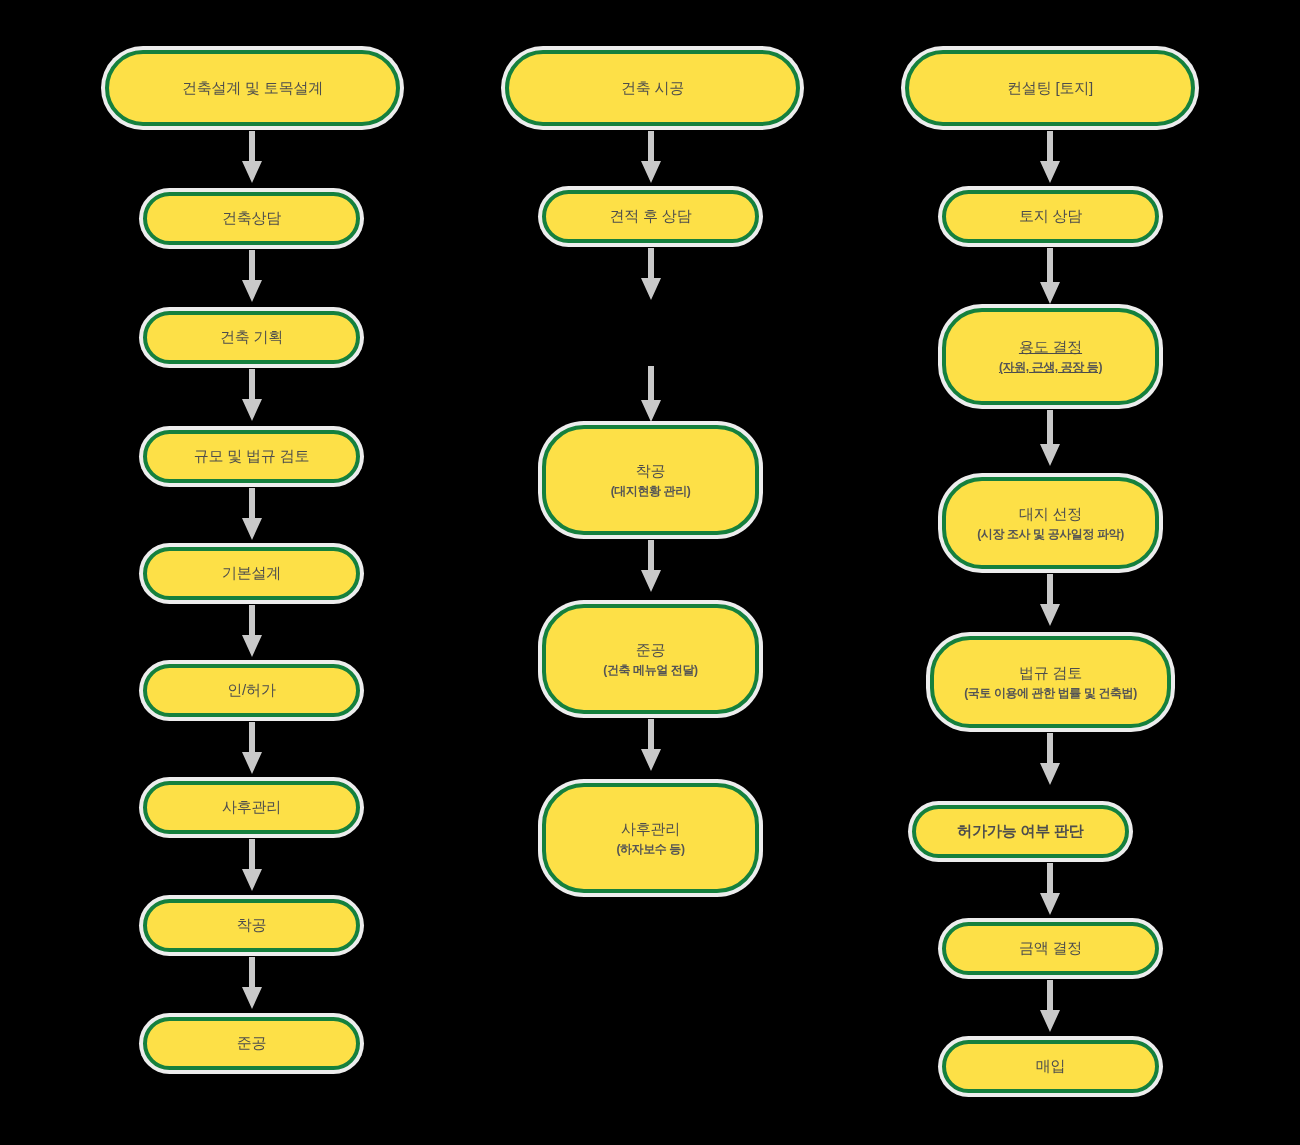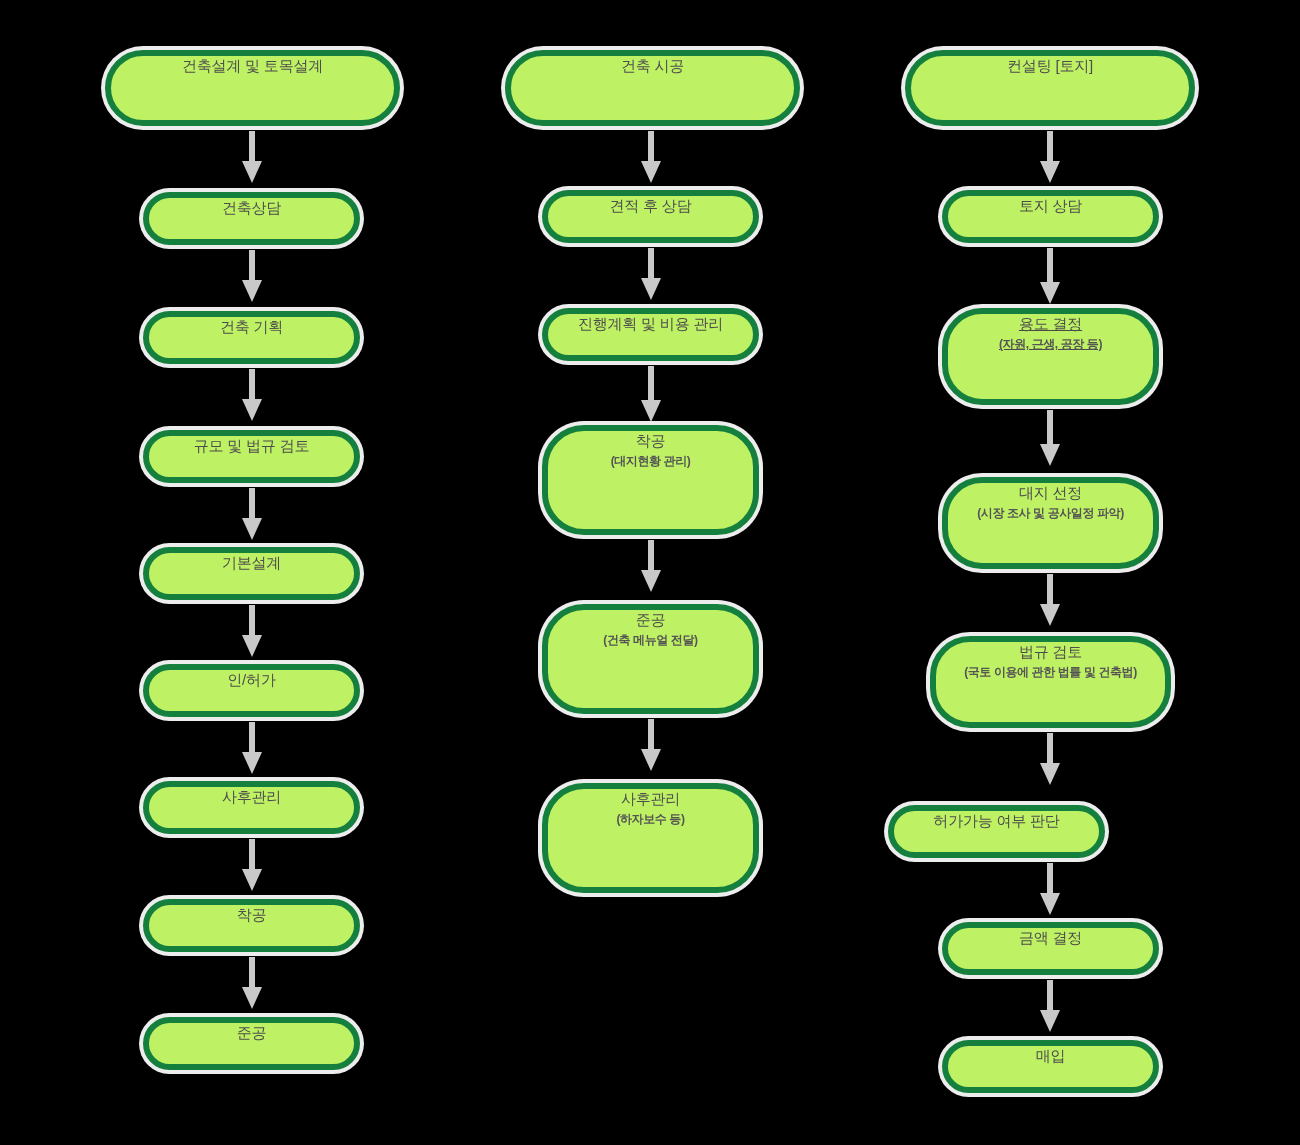--- a/index.html
+++ b/index.html
@@ -11,26 +11,27 @@
     position: relative;
     width: 1300px;
     height: 1145px;
     background: #000000;
     font-family: "Liberation Sans", "DejaVu Sans", sans-serif;
     overflow: hidden;
   }
   .node {
     position: absolute;
     box-sizing: border-box;
-    background: #bef264;
-    border: 6px solid #15803d;
+    background: #fde047;
+    border: 4px solid #15803d;
     box-shadow: 0 0 0 4px #ededed;
     display: flex;
     flex-direction: column;
     align-items: center;
+    justify-content: center;
     text-align: center;
     color: #4a4a4a;
   }
   .node .title {
     font-size: 15px;
     line-height: 1.35;
     letter-spacing: -0.2px;
     color: #4d4d4d;
     white-space: nowrap;
   }
@@ -153,23 +154,20 @@
   <div class="node" style="left:542px; top:190px; width:217px; height:53px; border-radius:27px;">
     <div class="title">견적 후 상담</div>
   </div>
 
   <div class="arrow" style="left:637px; top:248px; width:28px; height:52px;">
     <svg width="28" height="52" viewBox="0 0 28 52">
         <path d="M11 0 h6 v30 h7 l-10 22 -10 -22 h7 z" fill="#c9c9c9"></path>
       </svg>
   </div>
 
-  <div class="node" style="left:542px; top:308px; width:217px; height:53px; border-radius:27px;">
-    <div class="title">진행계획 및 비용 관리</div>
-  </div>
 
   <div class="arrow" style="left:637px; top:366px; width:28px; height:56px;">
     <svg width="28" height="56" viewBox="0 0 28 56">
         <path d="M11 0 h6 v34 h7 l-10 22 -10 -22 h7 z" fill="#c9c9c9"></path>
       </svg>
   </div>
 
   <div class="node" style="left:542px; top:425px; width:217px; height:110px; border-radius:42px;">
     <div class="title">착공</div>
     <div class="sub">(대지현황 관리)</div>
@@ -243,21 +241,21 @@
     <div class="title">법규 검토</div>
     <div class="sub">(국토 이용에 관한 법률 및 건축법)</div>
   </div>
 
   <div class="arrow" style="left:1036px; top:733px; width:28px; height:52px;">
     <svg width="28" height="52" viewBox="0 0 28 52">
         <path d="M11 0 h6 v30 h7 l-10 22 -10 -22 h7 z" fill="#c9c9c9"></path>
       </svg>
   </div>
 
-  <div class="node" style="left:888px; top:805px; width:217px; height:53px; border-radius:27px;">
+  <div class="node" style="left:912px; top:805px; width:217px; height:53px; border-radius:27px;font-weight:bold;">
     <div class="title">허가가능 여부 판단</div>
   </div>
 
   <div class="arrow" style="left:1036px; top:863px; width:28px; height:52px;">
     <svg width="28" height="52" viewBox="0 0 28 52">
         <path d="M11 0 h6 v30 h7 l-10 22 -10 -22 h7 z" fill="#c9c9c9"></path>
       </svg>
   </div>
 
   <div class="node" style="left:942px; top:922px; width:217px; height:53px; border-radius:27px;">

